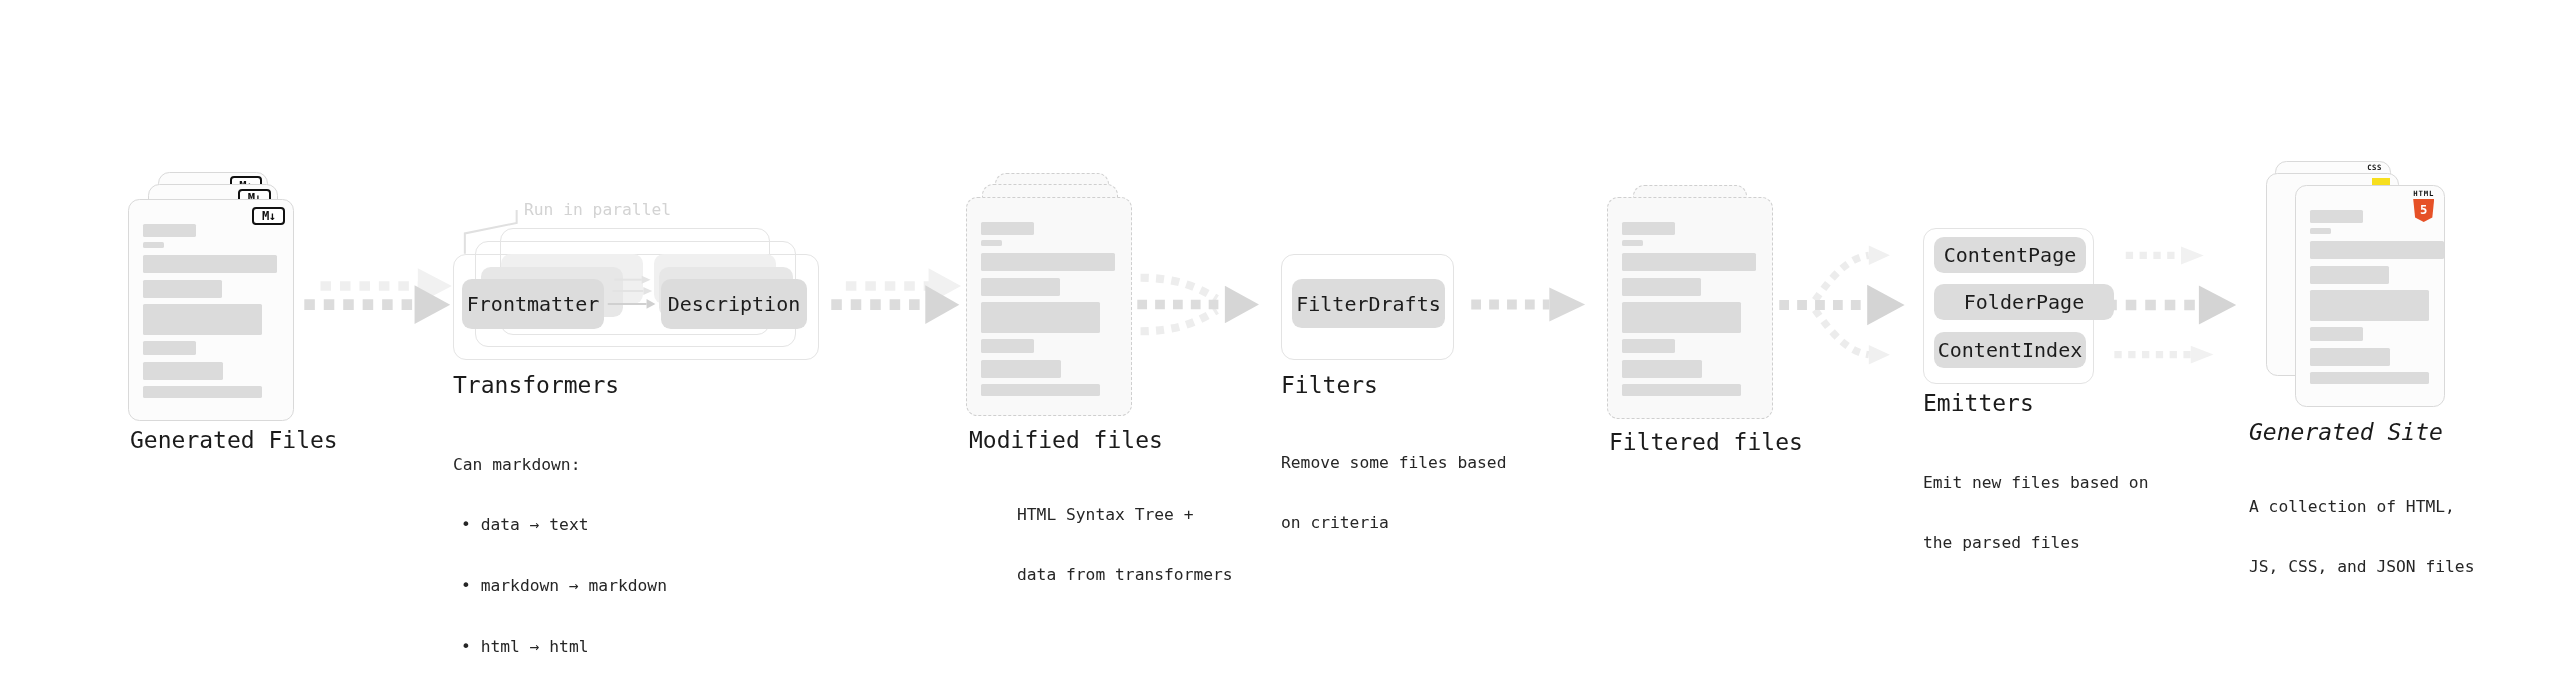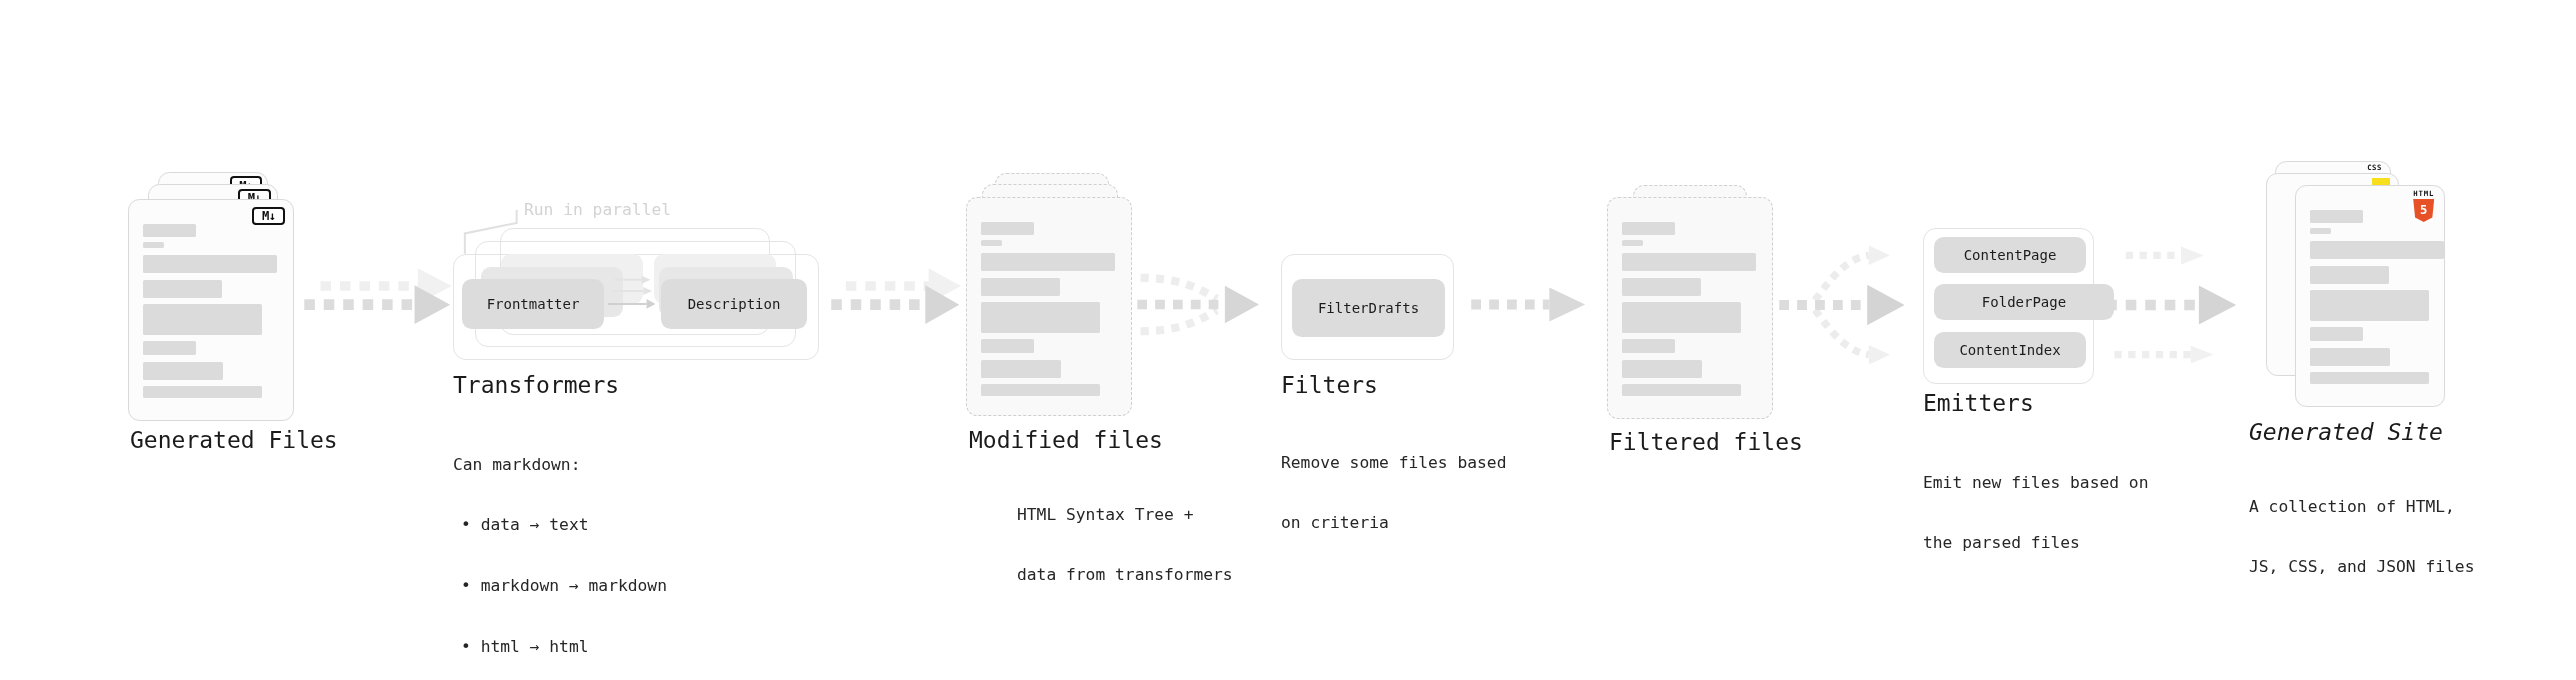--- a/index.html
+++ b/index.html
@@ -23,21 +23,21 @@
 
   .mdicon { position:absolute; width:32.5px; height:18.7px; border:2.4px solid #111;
             border-radius:4.1px; background:#fff; display:flex; align-items:center;
             justify-content:center; font-size:12.2px; font-weight:bold;
             letter-spacing:-0.8px; color:#111; }
 
   .outline { position:absolute; border:1.6px solid #e4e4e4; border-radius:13px; }
   .panel   { position:absolute; border:1.6px solid #e3e3e3; border-radius:13px; background:#fff; }
 
   .pill { position:absolute; background:#dcdcdc; border-radius:9.8px; display:flex;
-          align-items:center; justify-content:center; font-size:14px; color:#1c1c1c; }
+          align-items:center; justify-content:center; font-size:20px; color:#1c1c1c; }
   .echo { position:absolute; border-radius:9.8px; }
   .echo2 { background:#e7e7e7; }
   .echo3 { background:#f0f0f0; }
 
   .h    { position:absolute; font-size:23px; font-weight:500; color:#1b1b1b; white-space:pre; }
   .note { position:absolute; font-size:16.3px; line-height:20.3px; color:#262626; white-space:pre; }
   .note .indent { padding-left:8.1px; }
   .callout-label { position:absolute; font-size:16.3px; color:#d3d3d3; white-space:pre; }
 
   .abs { position:absolute; }
@@ -152,21 +152,21 @@
 
   <svg class="abs" style="left:1134px; top:268px;" width="138" height="73" viewBox="0 0 170 90">
     <path d="M 8,12 C 50,12 76,22 102,38" fill="none" stroke="#ededed" stroke-width="10" stroke-dasharray="10 9"></path>
     <path d="M 8,78 C 50,78 76,68 102,52" fill="none" stroke="#ededed" stroke-width="10" stroke-dasharray="10 9"></path>
     <line x1="4" y1="45" x2="112" y2="45" stroke="#dcdcdc" stroke-width="12" stroke-dasharray="12 10"></line>
     <polygon points="112,22 112,68 154,45" fill="#d6d6d6"></polygon>
   </svg>
 
   <div>
     <div class="panel" style="left:1281px; top:254px; width:173px; height:106px;"></div>
-    <div class="pill" style="left:1292px; top:279px; width:153px; height:58px;">FilterDrafts</div>
+    <div class="pill" style="left:1292px; top:279px; width:153px; height:49px;">FilterDrafts</div>
     <div class="h" style="left:1281px; top:372px;">Filters</div>
     <div class="note" style="left:1281px; top:412px;">
       <div>Remove some files based</div>
       <div>on criteria</div>
     </div>
   </div>
 
   <svg class="abs" style="left:1468px; top:284px;" width="122" height="41" viewBox="0 0 150 50">
     <line x1="4" y1="25" x2="100" y2="25" stroke="#dcdcdc" stroke-width="12" stroke-dasharray="12 10"></line>
     <polygon points="100,4 100,46 144,25" fill="#d9d9d9"></polygon>

